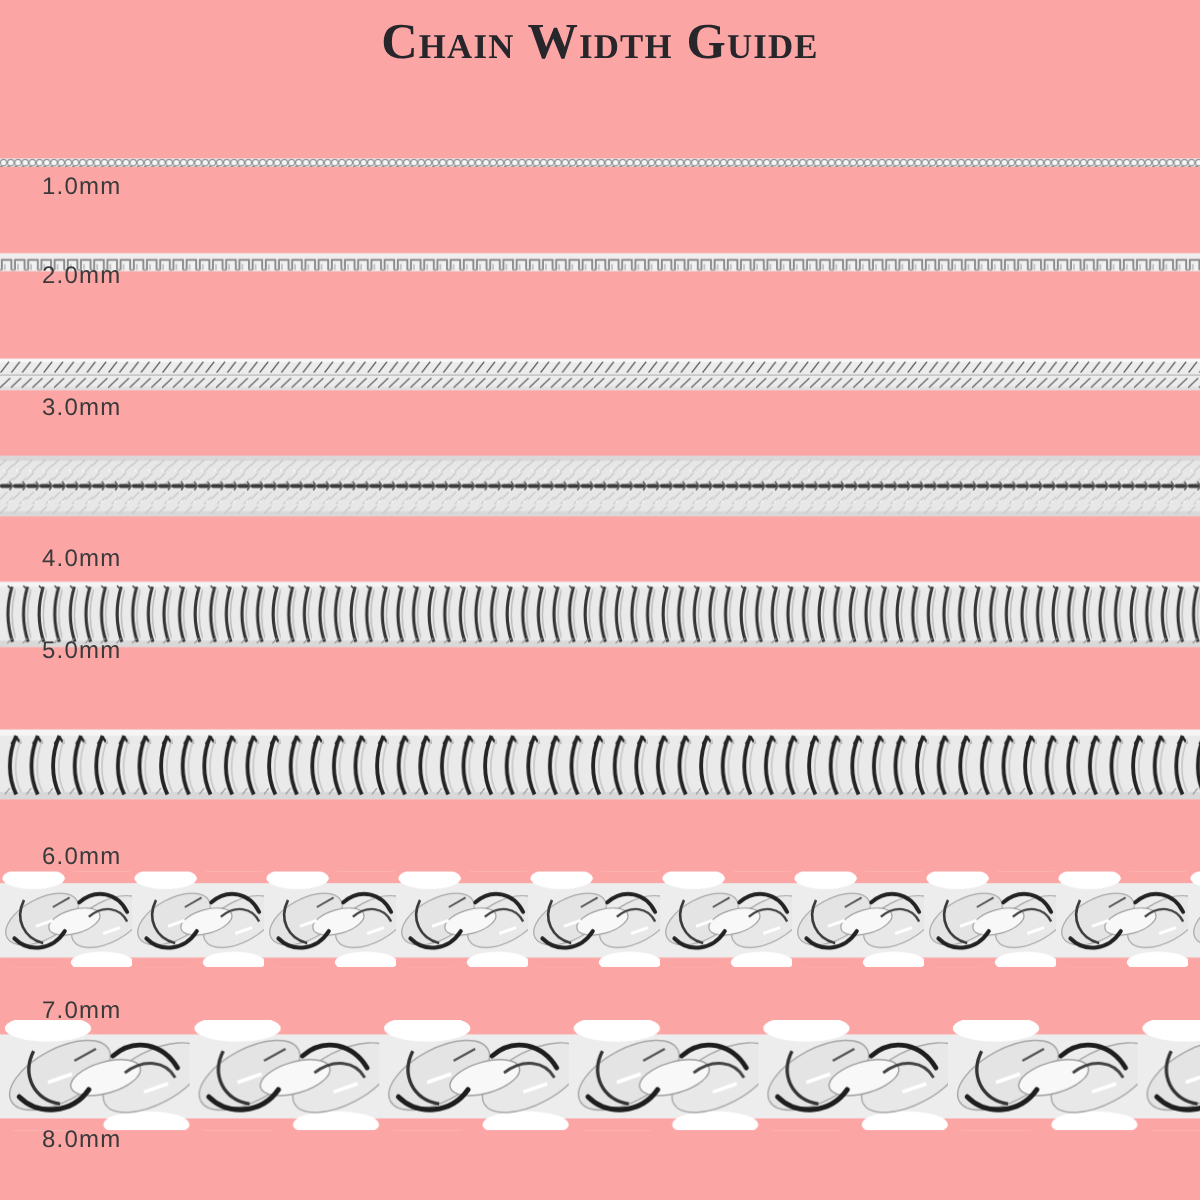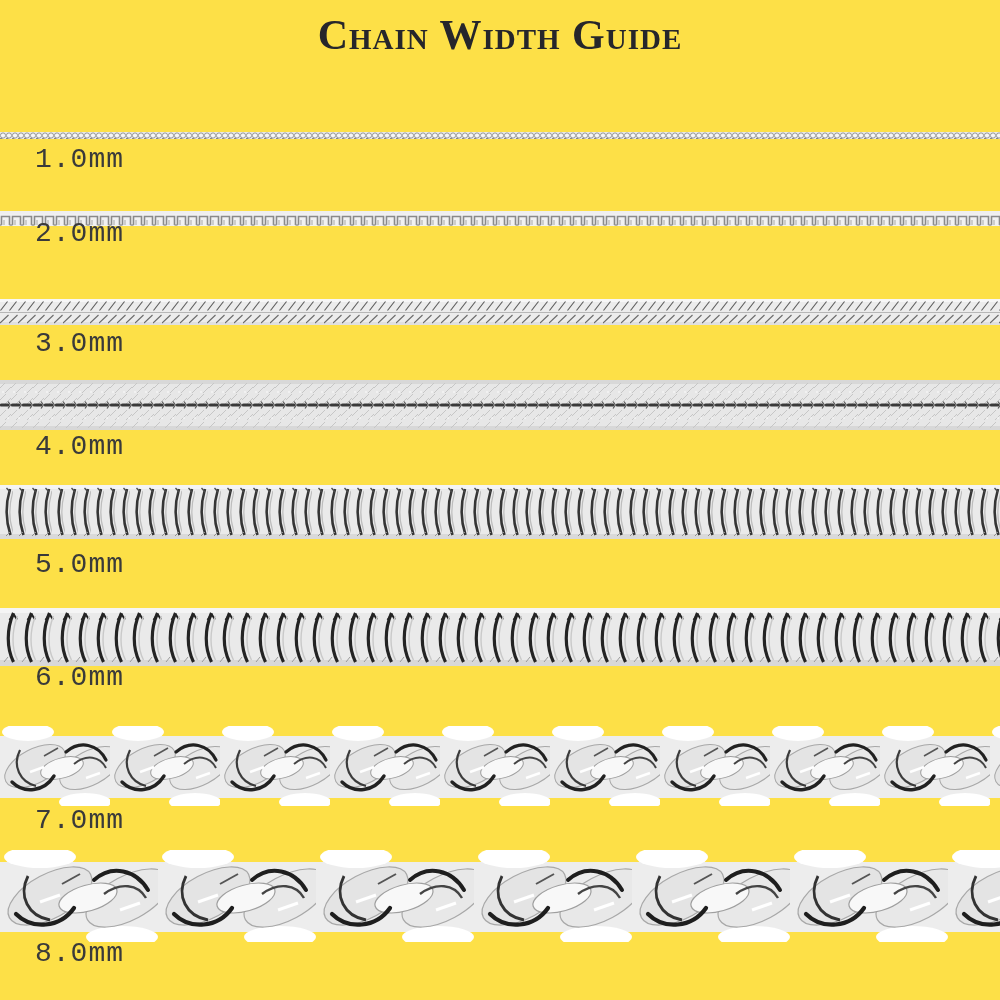--- a/index.html
+++ b/index.html
@@ -1,38 +1,38 @@
 <!DOCTYPE html>
 <html><head>
 <meta charset="utf-8">
 <style>
   html,body{margin:0;padding:0;background:#ffffff;}
   .page{
-    position:relative;width:1000px;height:1000px;background:#fde047;
+    position:relative;width:1000px;height:1000px;background:#fca5a5;
     overflow:hidden;font-family:"Liberation Serif", serif;
   }
   .title{
     position:absolute;top:14px;left:0;width:1000px;margin:0;
     text-align:center;font-family:"Liberation Serif", serif;
     font-weight:600;font-size:42px;line-height:1.0;
     font-variant:small-caps;letter-spacing:1px;color:#26262b;
   }
   .chain{position:absolute;left:0;width:1000px;display:block;}
   .size-label{
     position:absolute;left:35px;
-    font-family:Liberation Mono, monospace;
-    font-size:28px;line-height:1.0;color:#3a3a3a;letter-spacing:1px;
+    font-family:Liberation Sans, sans-serif;
+    font-size:20px;line-height:1.0;color:#3a3a3a;letter-spacing:1px;
   }
   .c1{top:127px;} .l1{top:146px;}
   .c2{top:204px;} .l2{top:220px;}
   .c3{top:296px;} .l3{top:330px;}
-  .c4{top:378px;} .l4{top:433px;}
-  .c5{top:482px;} .l5{top:551px;text-align:right;}
-  .c6{top:604px;} .l6{top:664px;}
-  .c7{top:726px;} .l7{top:807px;}
+  .c4{top:378px;} .l4{top:456px;}
+  .c5{top:482px;} .l5{top:532px;text-align:right;}
+  .c6{top:604px;} .l6{top:704px;}
+  .c7{top:726px;} .l7{top:832px;}
   .c8{top:850px;} .l8{top:940px;}
 </style>
 </head>
 <body>
 
 <div class="page">
 
   <h1 class="title">Chain Width Guide</h1>
 
   <svg class="chain c1" width="1000" height="16" xmlns="http://www.w3.org/2000/svg">

